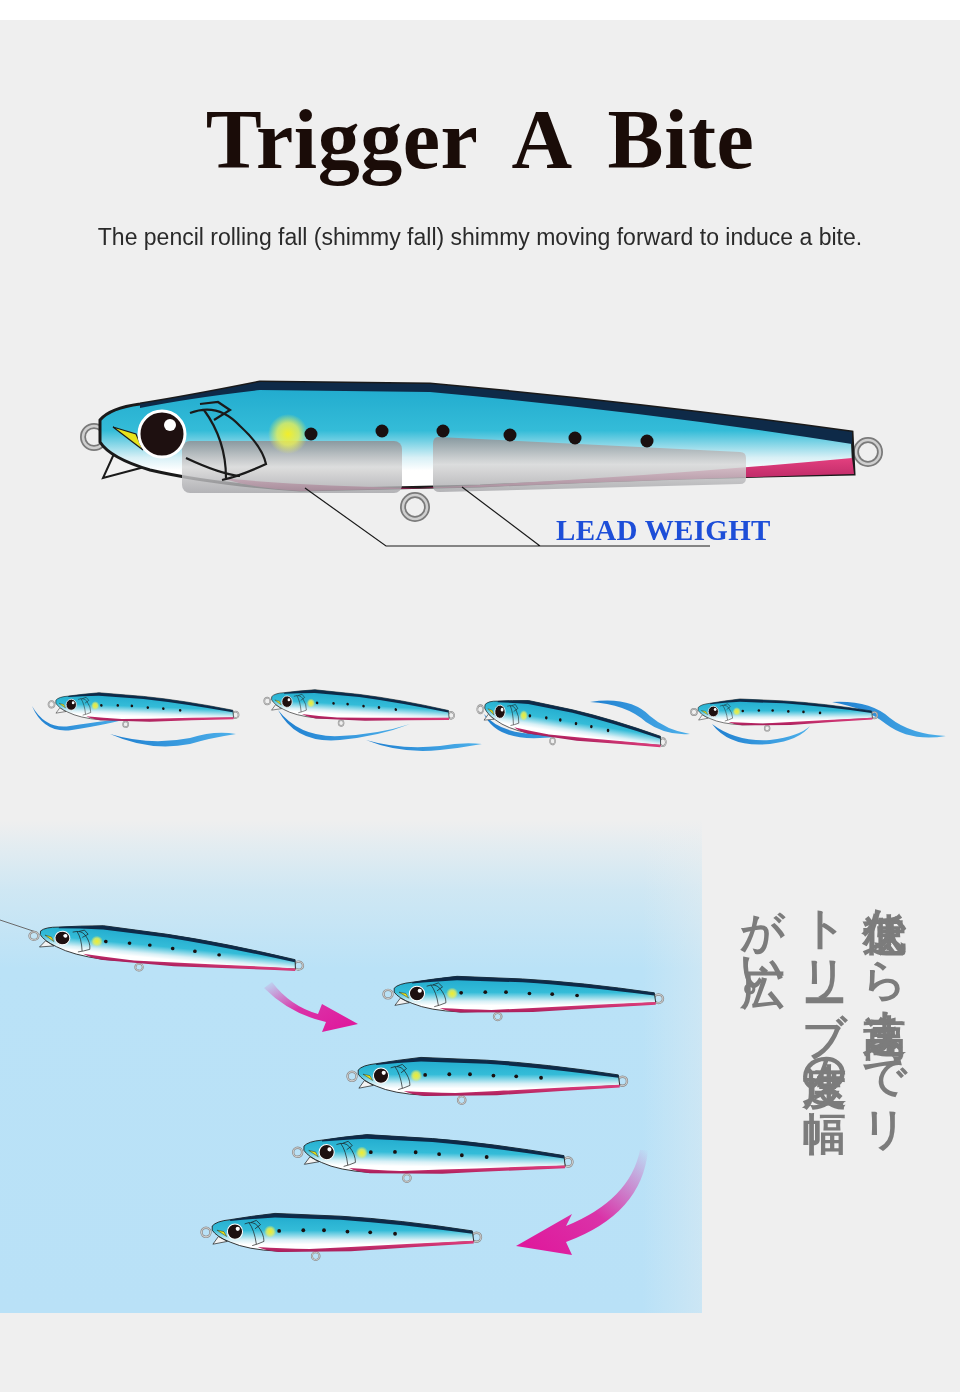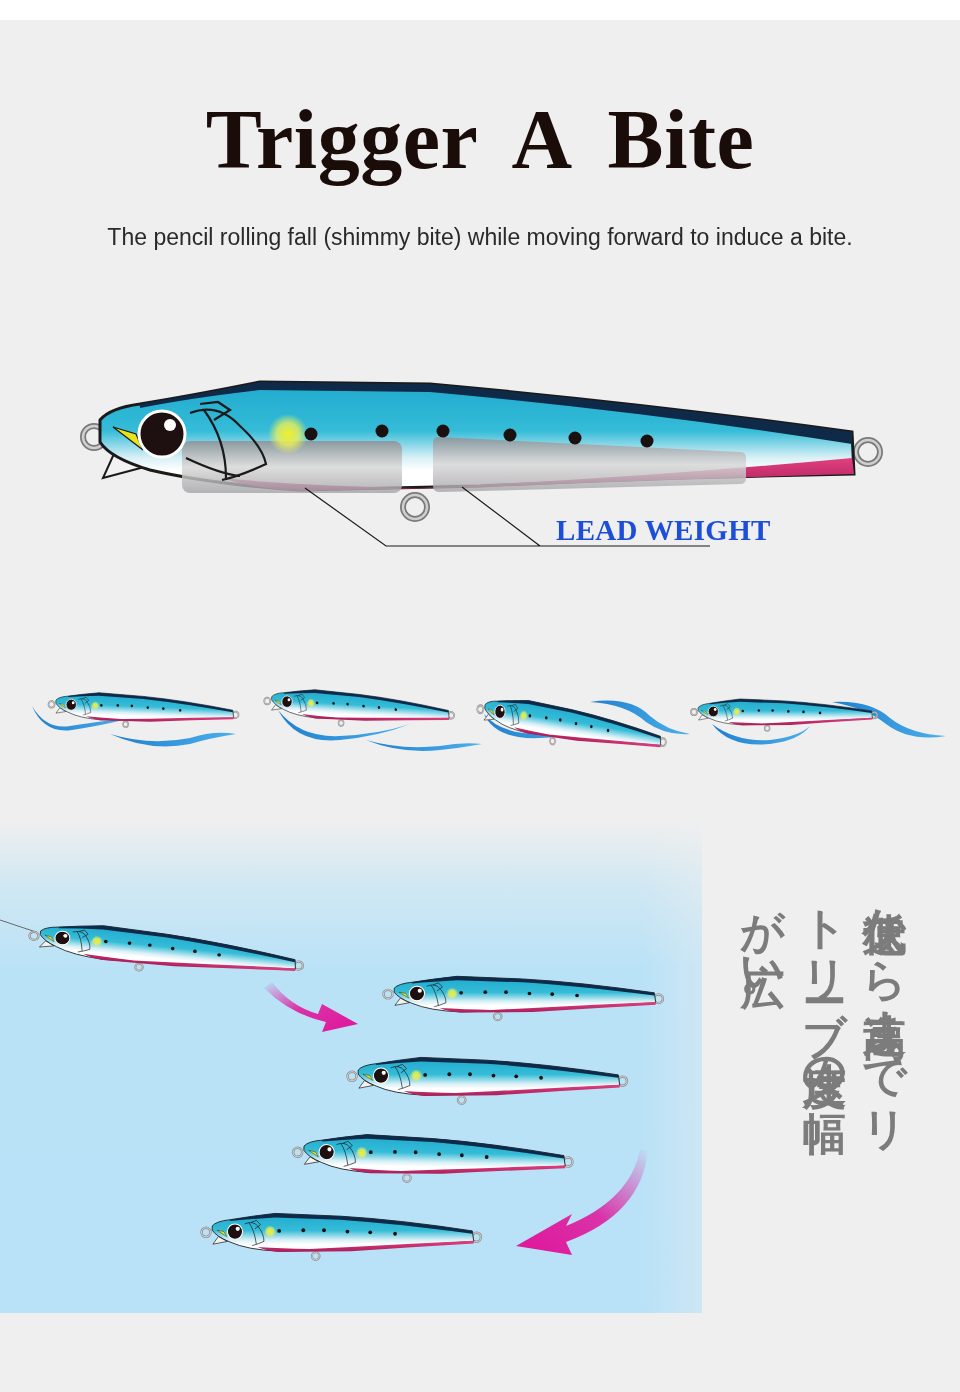--- a/index.html
+++ b/index.html
@@ -13,21 +13,21 @@
     background: linear-gradient(to bottom, rgba(186,226,246,0) 0%, rgba(186,226,246,0.6) 14%, #bae2f7 30%, #b9e1f7 100%); }
   .blue-panel::after { content: ""; position: absolute; right: 0; top: 0; width: 60px; height: 100%; background: linear-gradient(to right, rgba(239,239,239,0), rgba(239,239,239,0.35)); }
   .jp-col { position: absolute; writing-mode: vertical-rl; font-family: "DejaVu Serif", "Liberation Serif", serif; font-weight: bold; font-size: 44px; color: #7c7c7c; line-height: 46px; letter-spacing: 0px; }
 </style>
 </head>
 <body>
 
 <div class="page-bg"></div>
 
 <h1 class="title">Trigger  A  Bite</h1>
-<div class="subtitle">The pencil rolling fall (shimmy bite) while moving forward to induce a bite.</div>
+<div class="subtitle">The pencil rolling fall (shimmy fall) shimmy moving forward to induce a bite.</div>
 
 <div class="blue-panel"></div>
 
 <svg class="art" width="960" height="1392" viewBox="0 0 960 1392" xmlns="http://www.w3.org/2000/svg">
   <defs>
     <linearGradient id="bodyGrad" x1="0" y1="0" x2="0" y2="1">
       <stop offset="0" stop-color="#1fa9cd"></stop>
       <stop offset="0.45" stop-color="#34bcd8"></stop>
       <stop offset="0.7" stop-color="#d8f0f6"></stop>
       <stop offset="0.82" stop-color="#ffffff"></stop>

